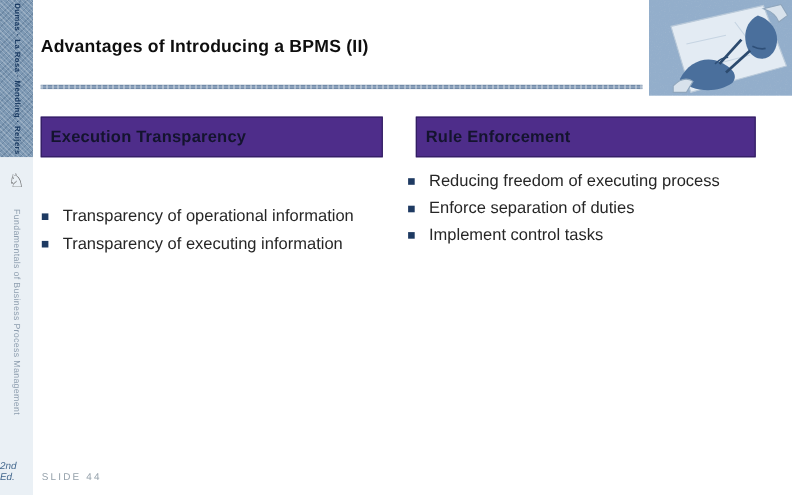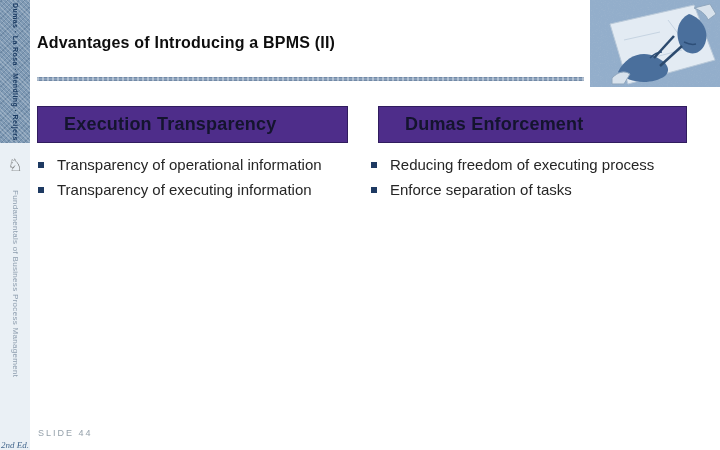--- a/index.html
+++ b/index.html
@@ -27,44 +27,44 @@
   .vtext{writing-mode:vertical-rl;white-space:nowrap;}
   .authors{font-size:7px;font-weight:bold;color:var(--spine-top-text);letter-spacing:.4px;}
   .spine-bottom{
     position:absolute;left:0;top:143px;width:30px;height:307px;
     background:var(--spine-bottom-bg);
     display:flex;flex-direction:column;align-items:center;
   }
   .knight{margin-top:14px;font-size:17px;line-height:1;color:#4a4a4a;
     font-family:"DejaVu Sans",sans-serif;}
   .booktitle{margin-top:16px;font-size:8px;color:var(--spine-book-text);letter-spacing:.3px;}
-  .edition{margin-top:auto;font-family:Liberation Serif, serif;
+  .edition{margin-top:auto;margin-bottom:12px;font-family:Liberation Sans, sans-serif;
     font-style:italic;font-size:9px;color:var(--spine-edition-text);}
 
   
   .title{position:absolute;left:37px;top:34px;width:540px;
     font-size:16px;font-weight:bold;color:var(--title-text);letter-spacing:.2px;}
   .rule{position:absolute;left:37px;top:77px;width:547px;height:4px;
     background-color:var(--accent-line);
     background-image:
       repeating-linear-gradient(90deg, rgba(255,255,255,.35) 0 2px, rgba(255,255,255,0) 2px 5px),
       repeating-linear-gradient(0deg, rgba(40,70,110,.25) 0 1px, rgba(40,70,110,0) 1px 3px);}
 
   
   .escher{position:absolute;left:590px;top:0;width:130px;height:87px;line-height:0;}
 
   
   .col-header{position:absolute;top:106px;height:37px;
     background:var(--header-bg);border:1px solid var(--header-border);
-    display:flex;align-items:center;padding-left:26px;
-    font-size:18px;font-weight:bold;color:var(--header-text);letter-spacing:.2px;}
+    display:flex;align-items:center;padding-left:8px;
+    font-size:15px;font-weight:bold;color:var(--header-text);letter-spacing:.2px;}
   .col-header.left{left:37px;width:311px;}
   .col-header.right{left:378px;width:309px;}
   .bullets{position:absolute;top:156px;list-style:none;}
-  .bullets.left{left:38px;width:330px;}
+  .bullets.left{left:38px;width:330px;margin-top:32px;}
   .bullets.right{left:371px;width:330px;}
   .bullets li{display:flex;align-items:flex-start;height:24.5px;}
   .sq{flex:0 0 auto;width:6px;height:6px;margin-top:6px;background:var(--bullet);}
   .btxt{margin-left:13px;font-size:15px;line-height:18px;color:var(--body-text);}
 
   
   .slide-number{position:absolute;left:38px;top:428px;
     font-size:9px;letter-spacing:2px;color:var(--slide-number-text);}
 </style>
 </head>
@@ -118,27 +118,31 @@
     <li>
       <span class="sq"></span>
       <span class="btxt">Transparency of operational information</span>
     </li>
     <li>
       <span class="sq"></span>
       <span class="btxt">Transparency of executing information</span>
     </li>
   </ul>
 
-  <header class="col-header right">Dumas Enforcement</header>
+  <header class="col-header right">Rule Enforcement</header>
   <ul class="bullets right">
     <li>
       <span class="sq"></span>
       <span class="btxt">Reducing freedom of executing process</span>
     </li>
     <li>
       <span class="sq"></span>
-      <span class="btxt">Enforce separation of tasks</span>
+      <span class="btxt">Enforce separation of duties</span>
+    </li>
+    <li>
+      <span class="sq"></span>
+      <span class="btxt">Implement control tasks</span>
     </li>
   </ul>
 
   <div class="slide-number">SLIDE 44</div>
 
 </div>
 
 </body></html>

